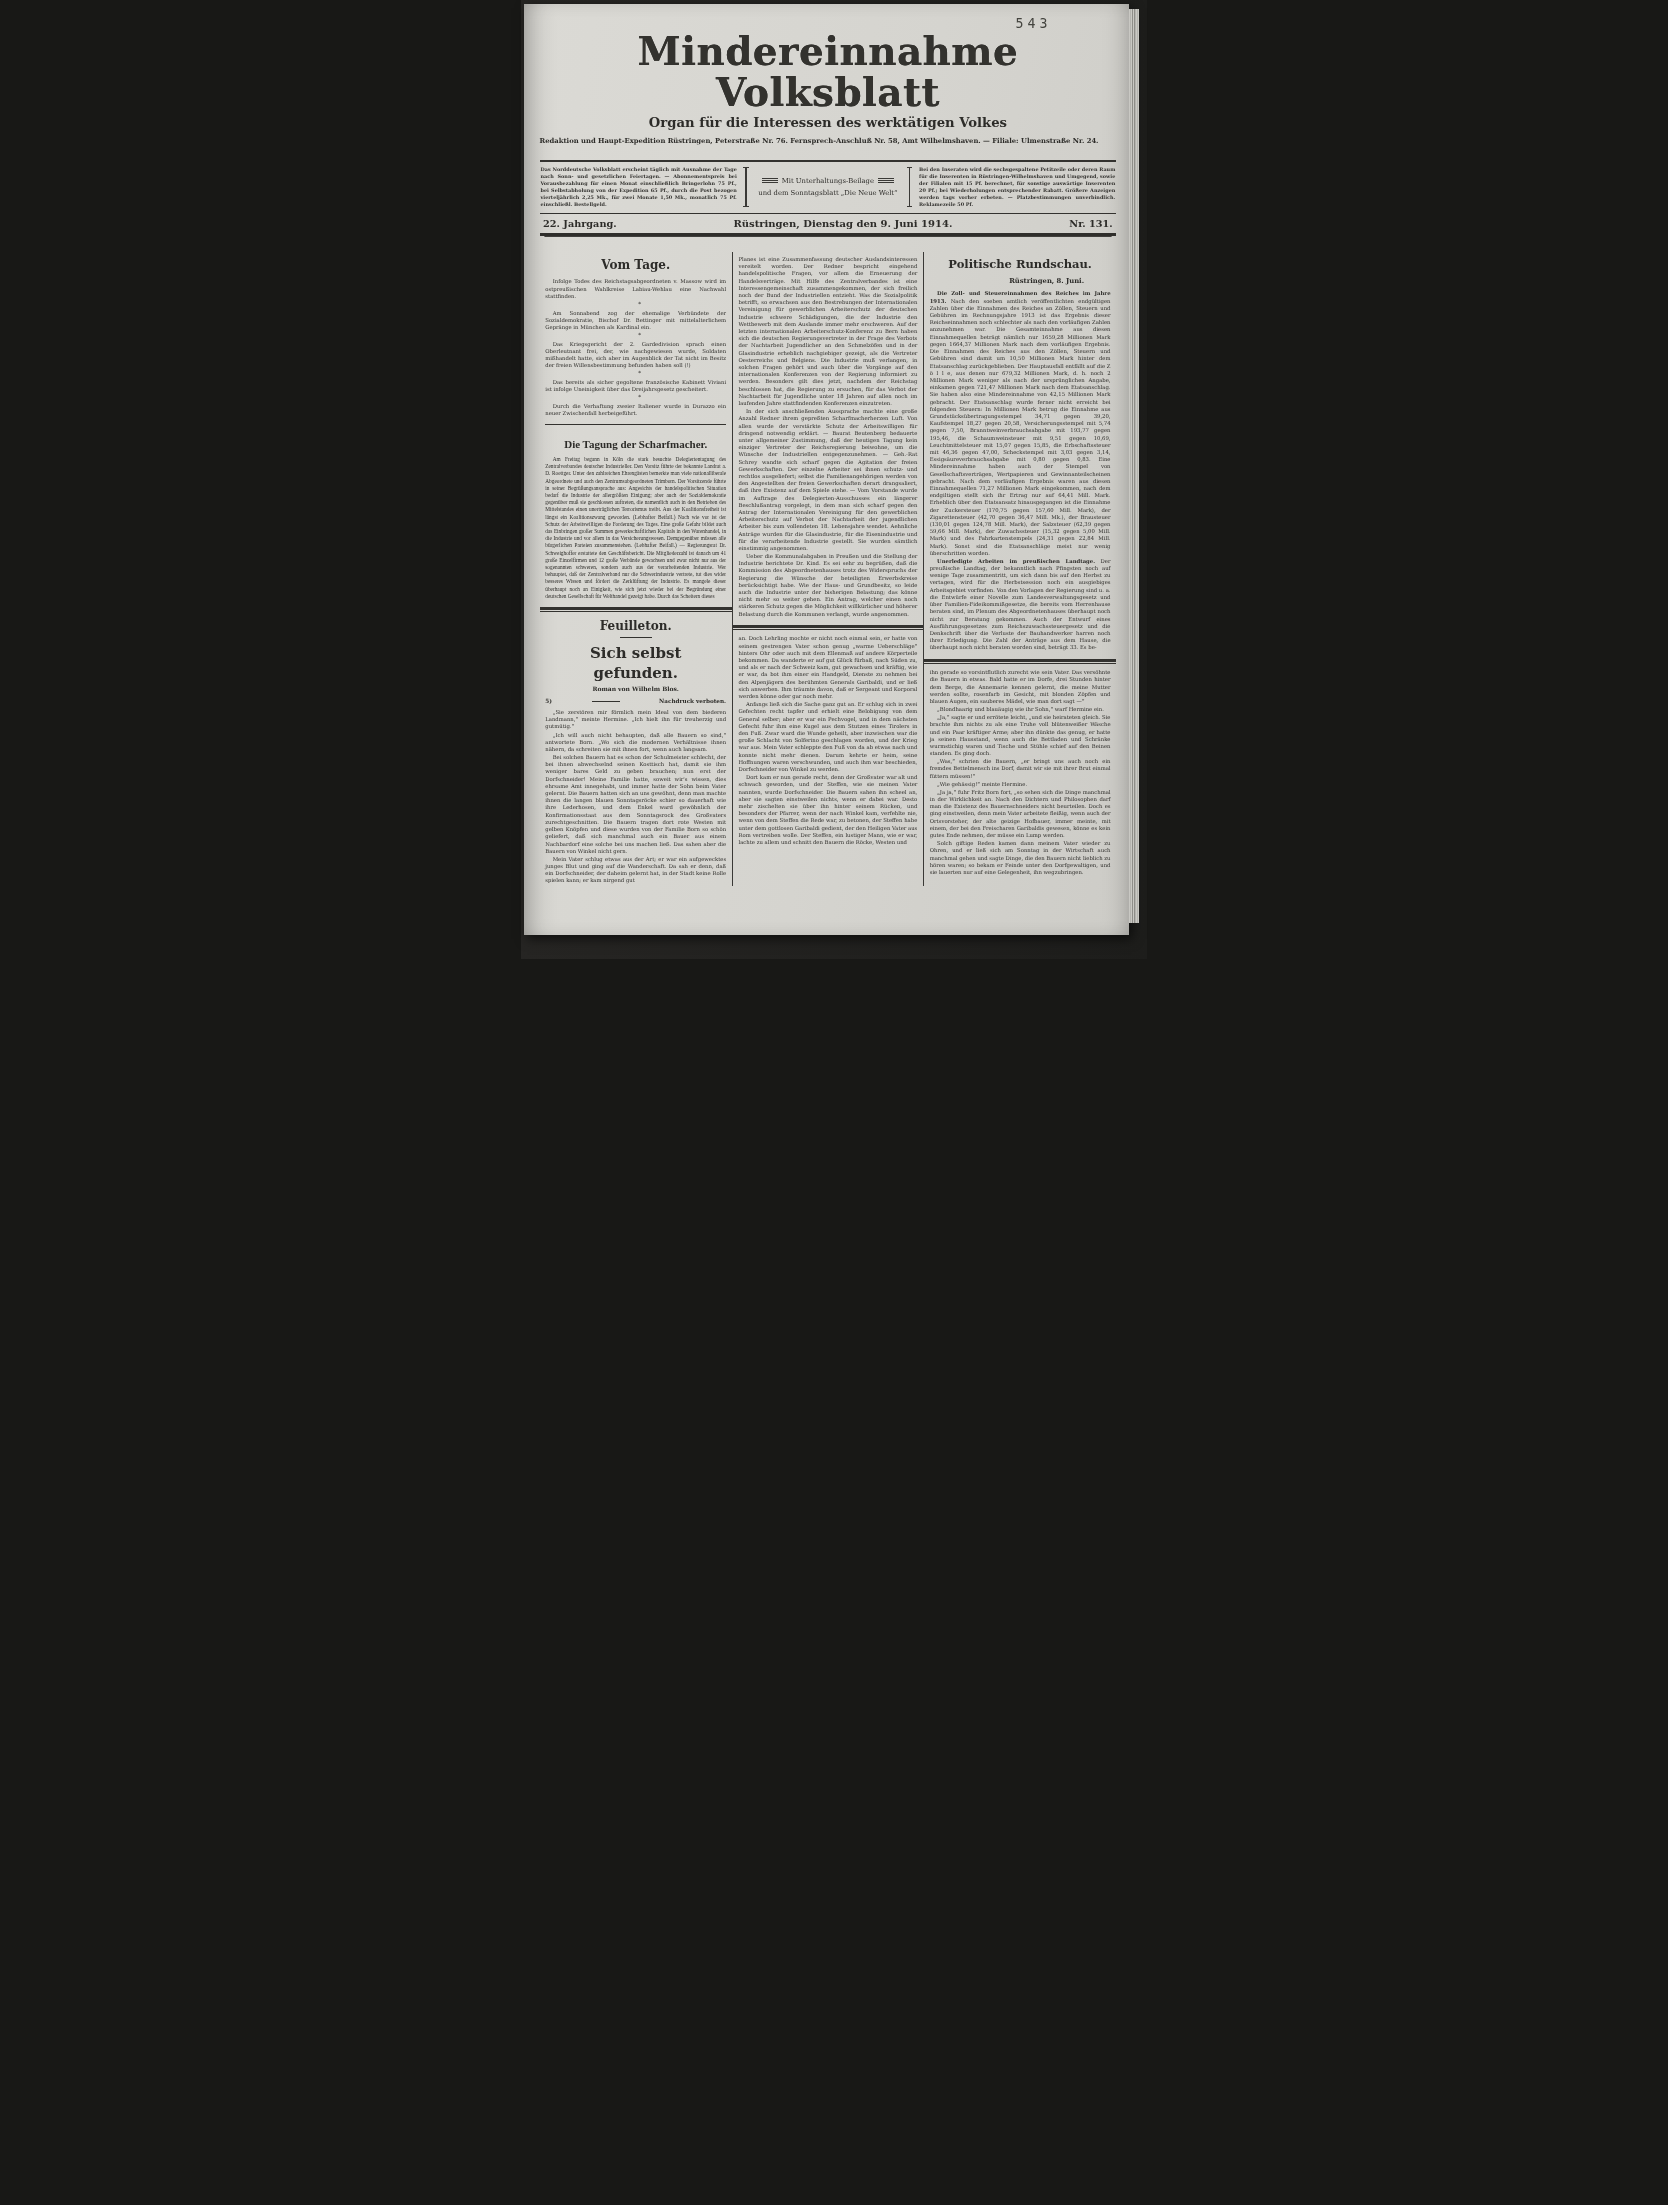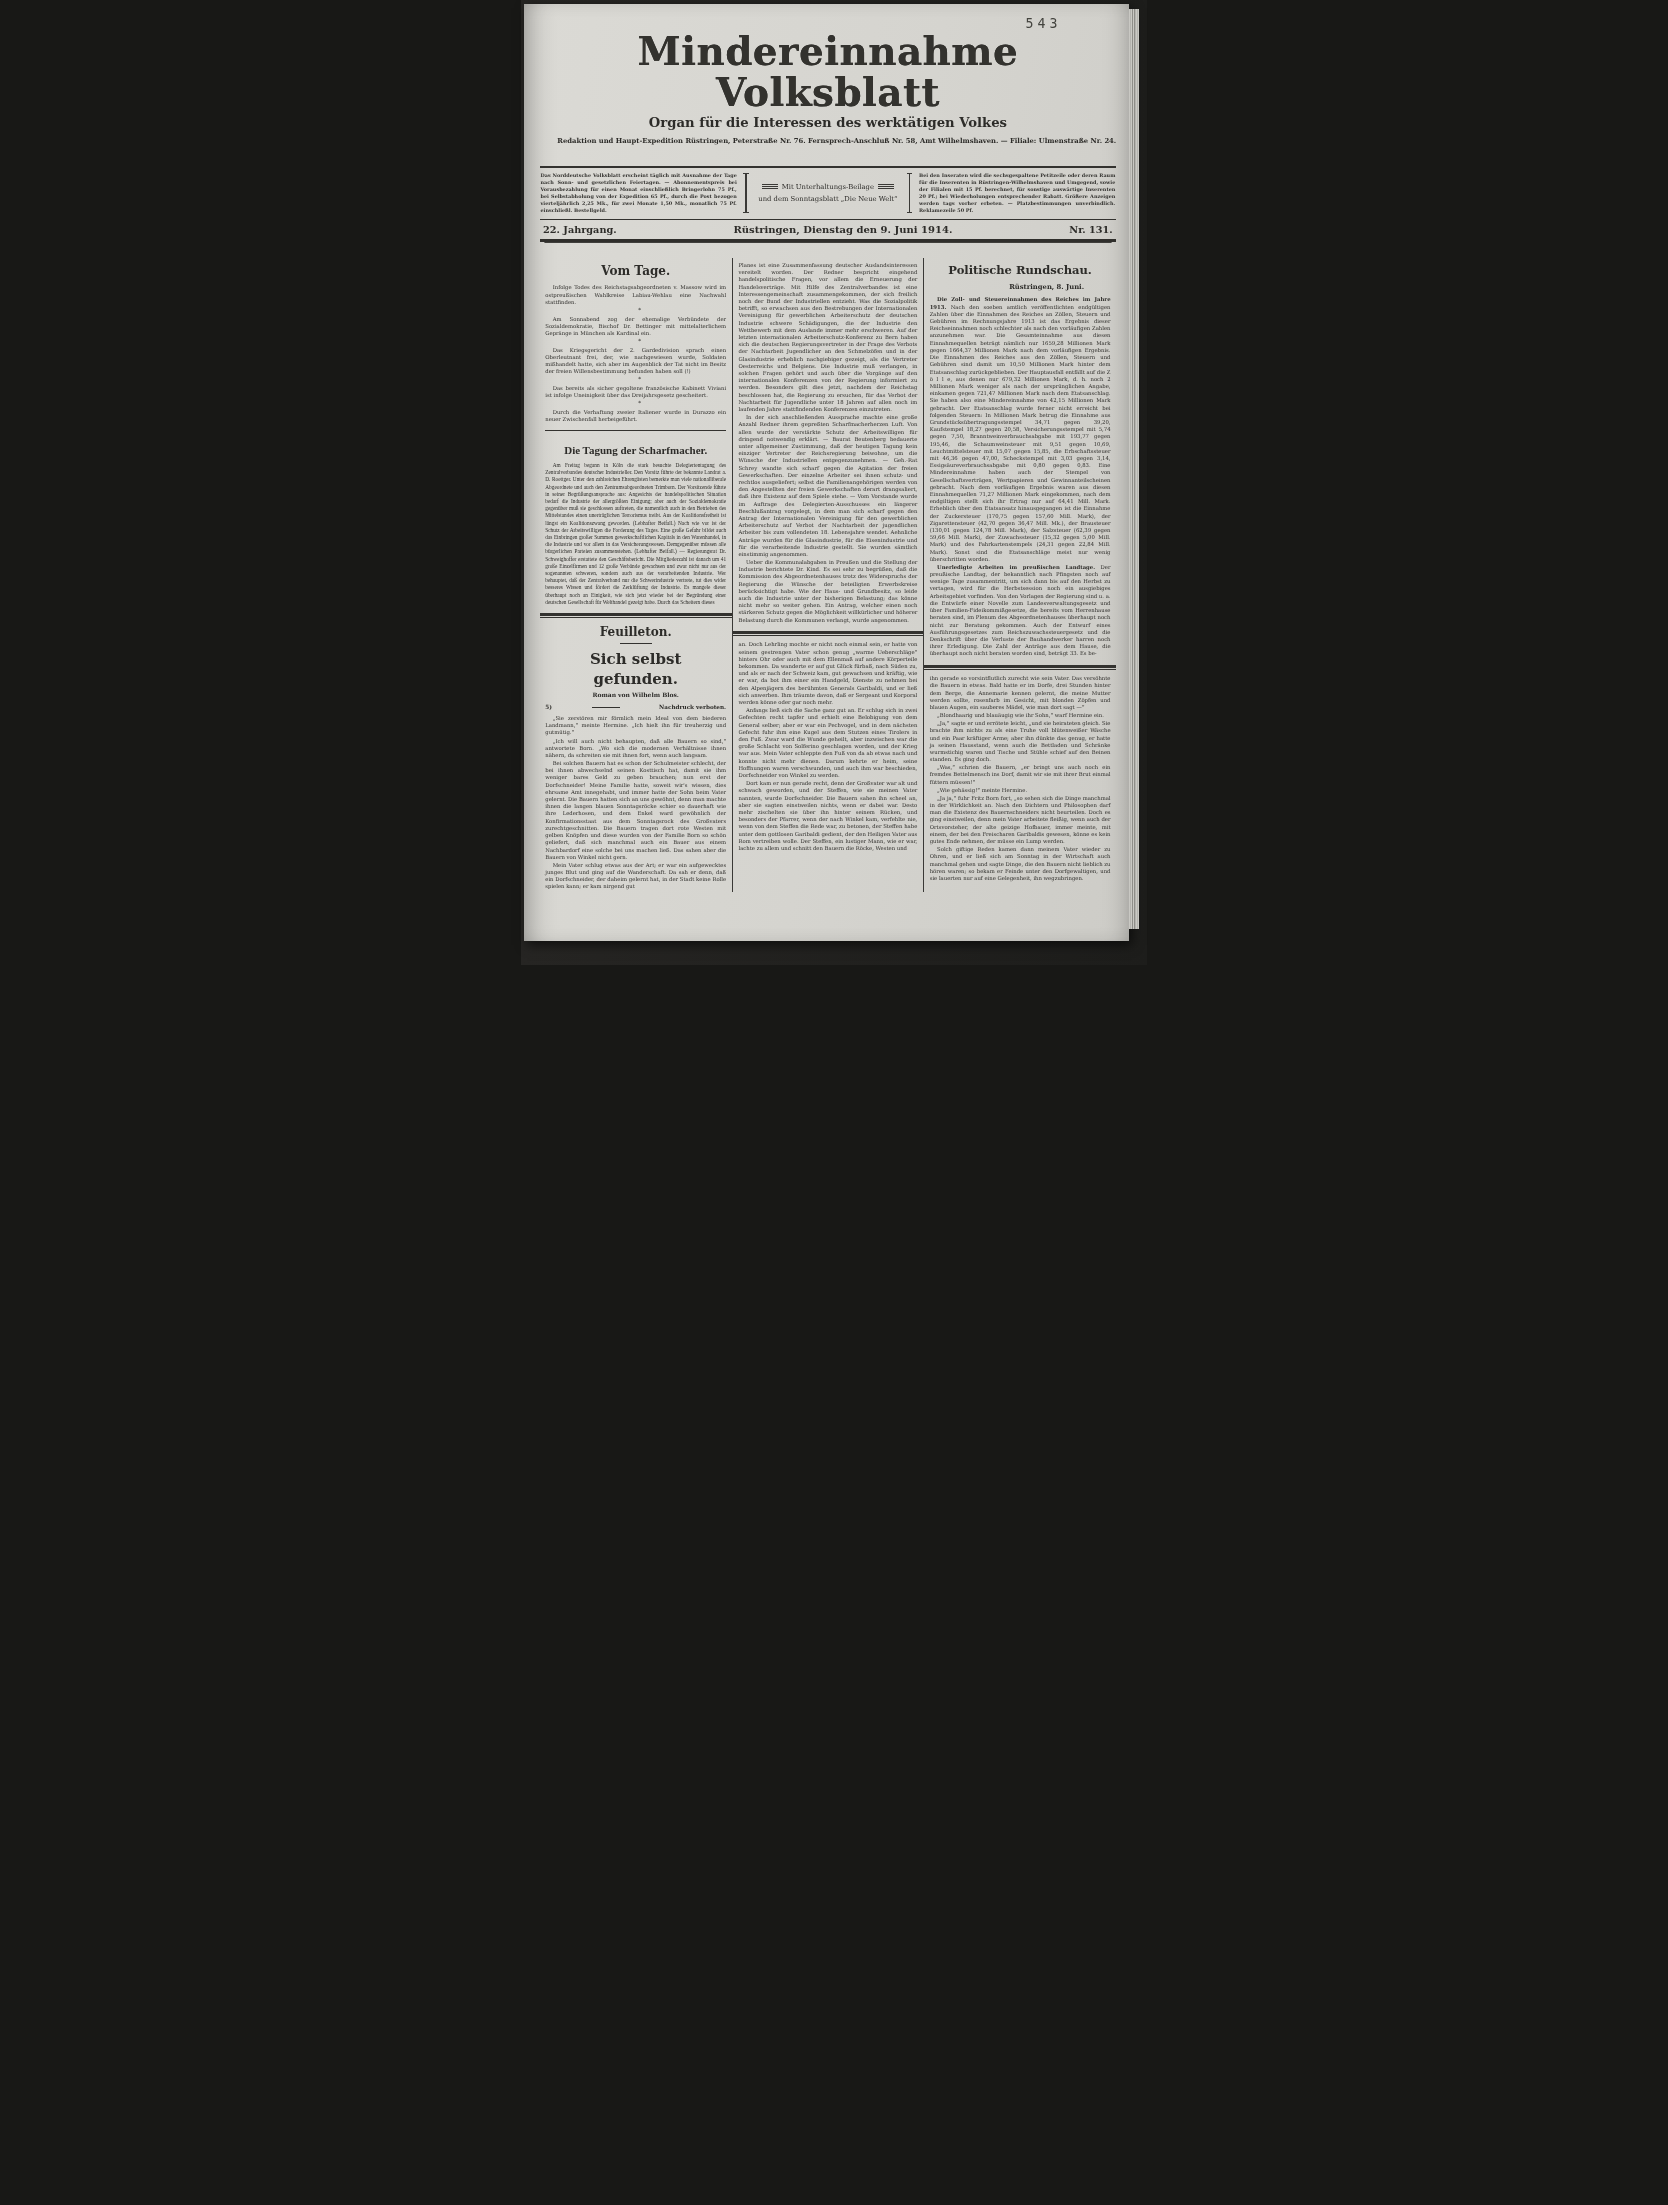--- a/index.html
+++ b/index.html
@@ -3,27 +3,27 @@
 <meta charset="utf-8">
 <style>
   html,body{margin:0;padding:0;background:#181816;font-family:"DejaVu Serif",serif;}
   .scene{width:626px;margin:0 auto;position:relative;background:
     linear-gradient(90deg,#262523 0%,#1d1d1b 100%);padding:4.4px 17.6px 24px 2.6px;box-sizing:border-box;}
   .paper{position:relative;background:linear-gradient(100deg,#dbdad5 0%,#d5d4cf 55%,#cdccc7 100%);
     color:#2d2c29;padding:10.6px 13.2px 49px 16px;
     box-shadow:inset 20px 0 31px -21px rgba(0,0,0,.45), inset -15px 0 26.5px -17.6px rgba(0,0,0,.35), 2.6px 4.4px 10.6px rgba(0,0,0,.6);}
   .page-edges{position:absolute;right:-9.7px;top:4.4px;bottom:11.5px;width:9.7px;
     background:repeating-linear-gradient(90deg,#c9c8c3 0 0.9px,#8e8d88 0.9px 1.3px,#b4b3ae 1.3px 2.2px);}
-  .stamp{position:absolute;top:11.5px;right:68px;font-family:"DejaVu Sans Mono",monospace;
+  .stamp{position:absolute;top:11.5px;right:78px;font-family:"DejaVu Sans Mono",monospace;
     font-size:13.2px;letter-spacing:4px;color:#44443f;}
   
   .mast-title{text-align:center;font-weight:bold;font-size:39px;line-height:1.05;
     letter-spacing:0.4px;margin:16px 0 2.6px;color:#33322e;text-shadow:0 0 0.4px #3a3935;}
   .mast-sub{text-align:center;font-weight:bold;font-size:13.2px;margin:0.9px 0 6.2px;}
-  .mast-addr{text-align:right;font-weight:bold;font-size:6.8px;padding-bottom:21px;
+  .mast-addr{text-align:left;font-weight:bold;font-size:6.8px;padding-bottom:15px;
     border-bottom:2.2px solid #33322f;}
   
   .boxes{display:grid;grid-template-columns:1fr 11.5px .74fr 11.5px 1fr;gap:0 3.5px;
     padding:4.4px 0.9px 5.3px;border-bottom:1.3px solid #33322f;align-items:stretch;}
   .boxtext{font-size:4.9px;line-height:1.42;text-align:justify;font-weight:bold;color:#343330;}
   .bracket{width:5.3px;justify-self:center;border-top:1.8px solid #3a3936;border-bottom:1.8px solid #3a3936;
     position:relative;margin:0.9px 0;}
   .bracket::before{content:"";position:absolute;left:50%;top:0;bottom:0;width:1.3px;margin-left:-0.7px;background:#3a3936;}
   .centerbox{display:flex;flex-direction:column;justify-content:center;text-align:center;font-weight:normal;}
   .cb-row{display:flex;align-items:center;justify-content:center;gap:4px;font-size:6.8px;}

